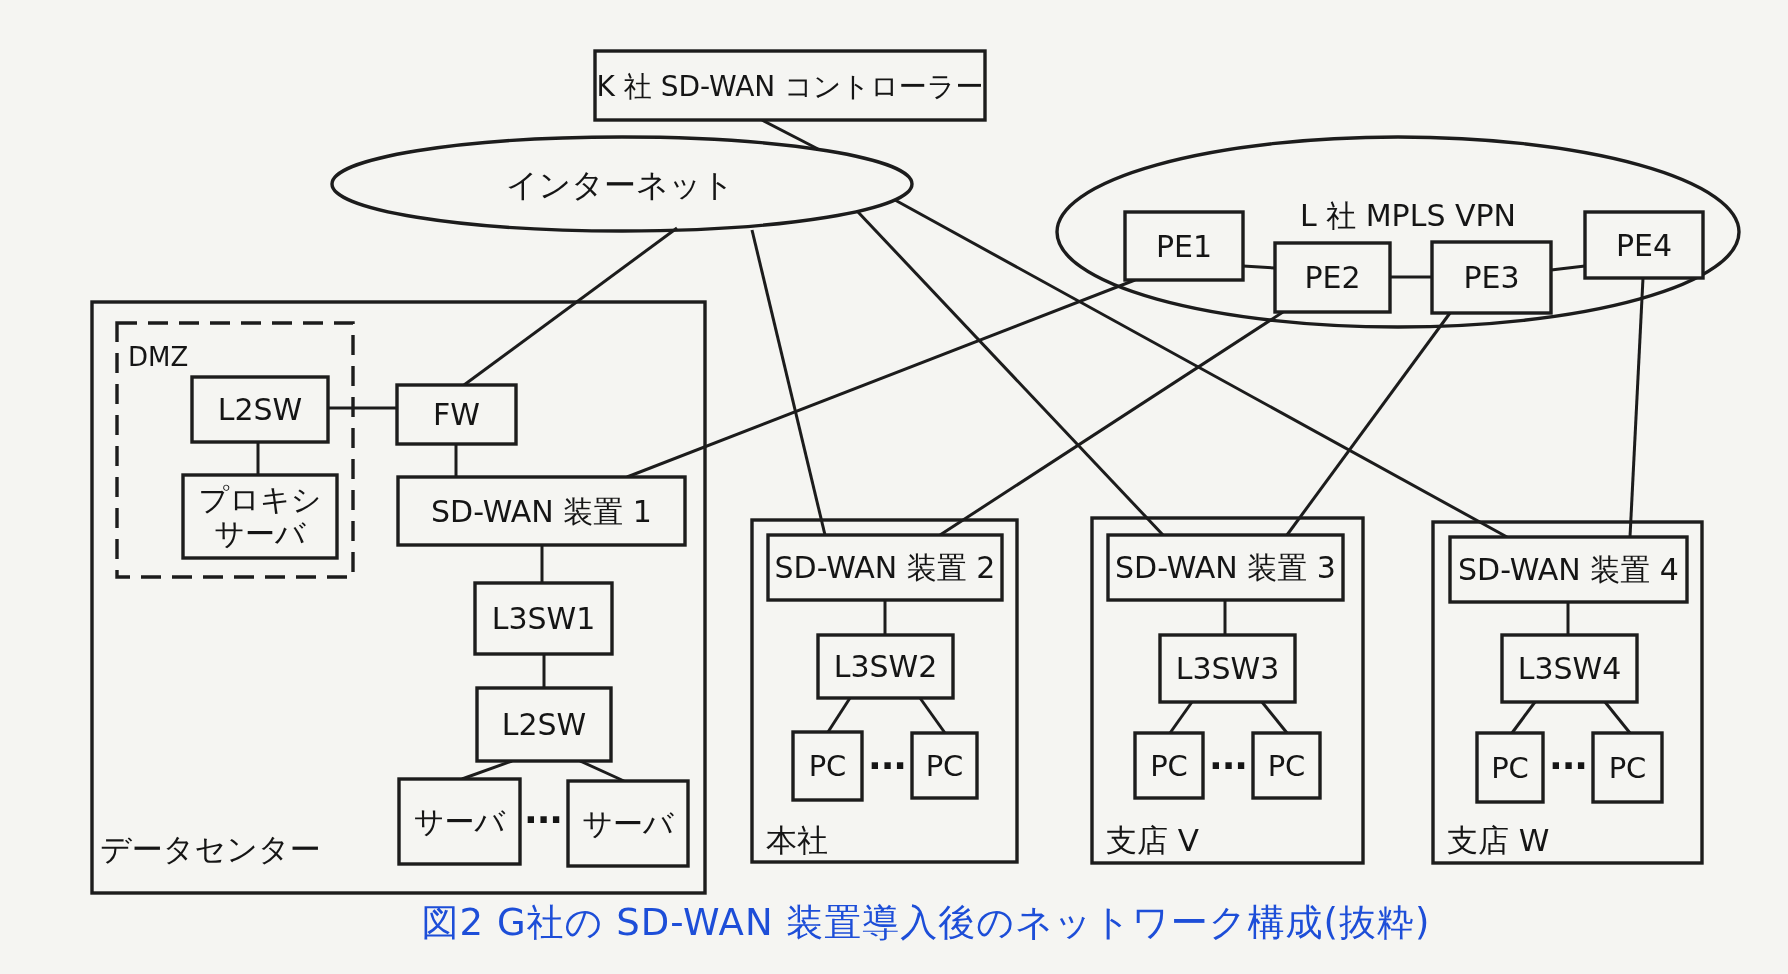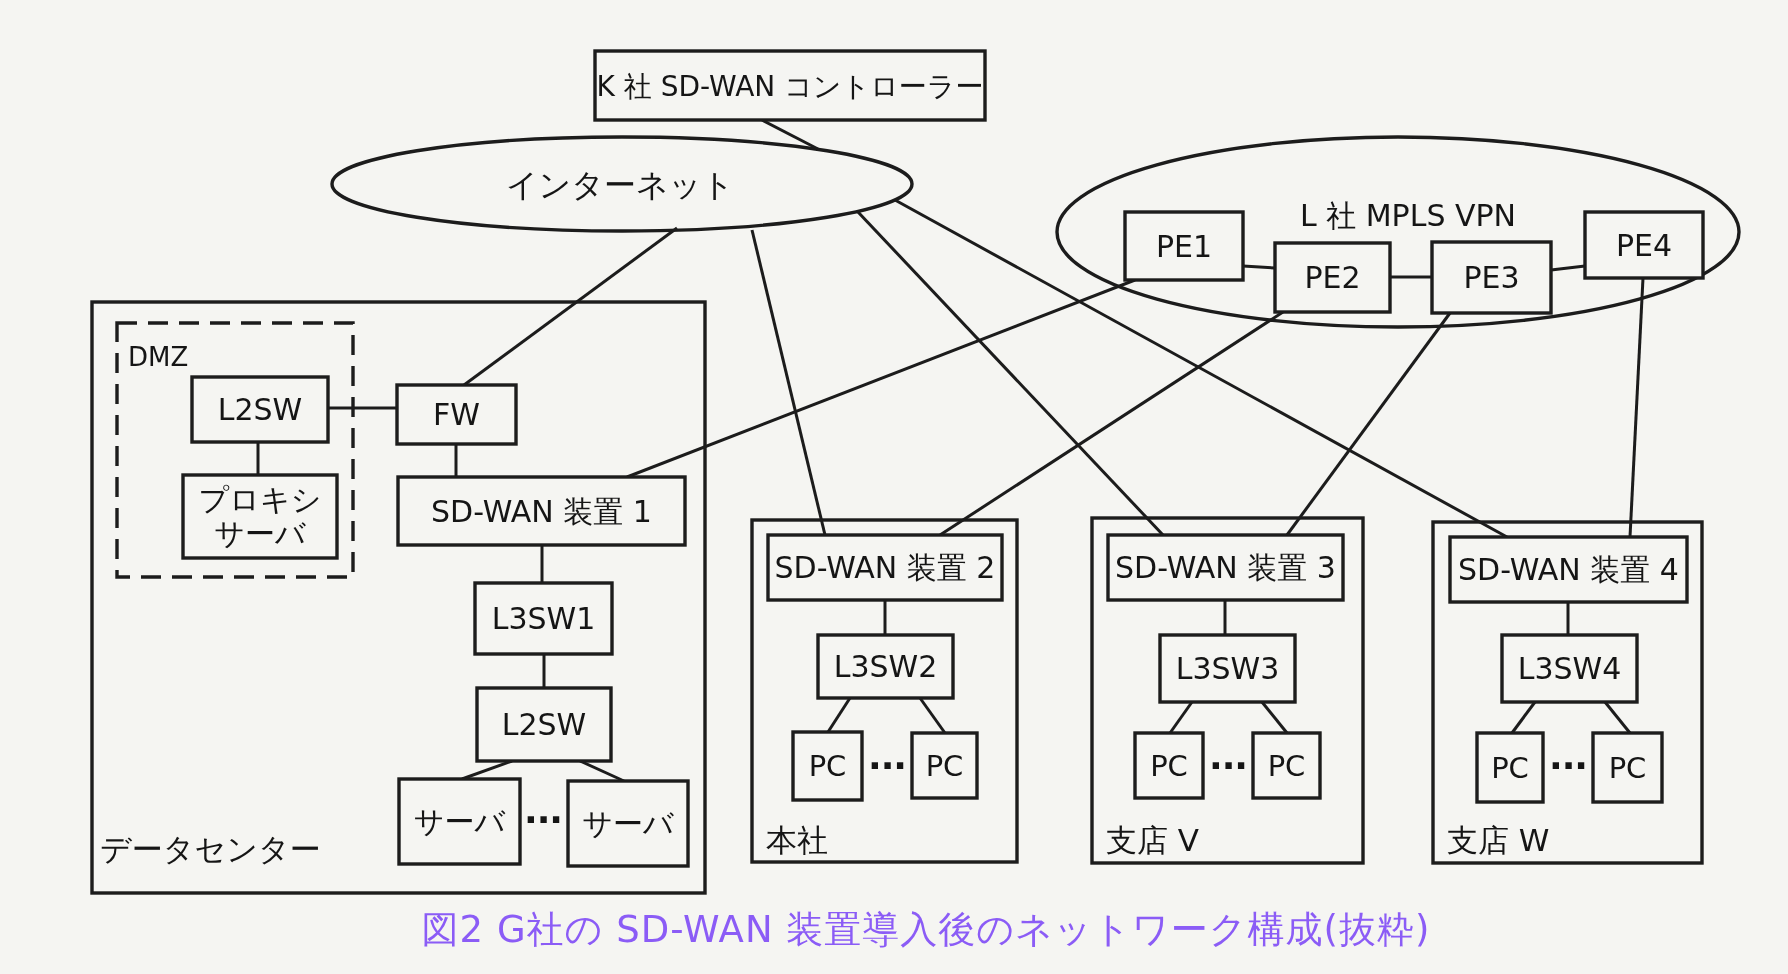--- a/index.html
+++ b/index.html
@@ -8,22 +8,22 @@
   svg{position:absolute;left:0;top:0;}
   svg .shape{fill:#f5f5f2;stroke:#1c1c1c;stroke-width:3.4;}
   svg .nofill{fill:none;}
   svg .dashed{stroke-dasharray:20 11;}
   svg .edge{stroke:#1c1c1c;stroke-width:3;fill:none;}
   svg text{fill:#151515;font-family:"DejaVu Sans","Liberation Sans",sans-serif;}
   svg .node-label{text-anchor:middle;}
   svg .cloud-label{text-anchor:middle;}
   svg .dots{text-anchor:middle;font-weight:bold;letter-spacing:-1px;}
   .caption{position:absolute;left:0;top:898px;width:100%;text-align:center;
-           padding-left:64px;box-sizing:border-box;font-size:37px;color:#8b5cf6;
-           letter-spacing:1px;white-space:nowrap;margin-top:7px;}
+           padding-left:64px;box-sizing:border-box;font-size:37px;color:#1d4ed8;
+           letter-spacing:1px;white-space:nowrap;}
 </style>
 </head>
 <body>
 
 <div class="page">
   <svg id="net-svg" width="1788" height="974" viewBox="0 0 1788 974">
       <ellipse cx="622" cy="184" rx="290" ry="47" class="shape"></ellipse>
       <ellipse cx="1398" cy="232" rx="341" ry="95" class="shape"></ellipse>
       <rect x="92" y="302" width="613" height="591" class="shape nofill"></rect>
       <rect x="117" y="323" width="236" height="254" class="shape nofill dashed"></rect>

